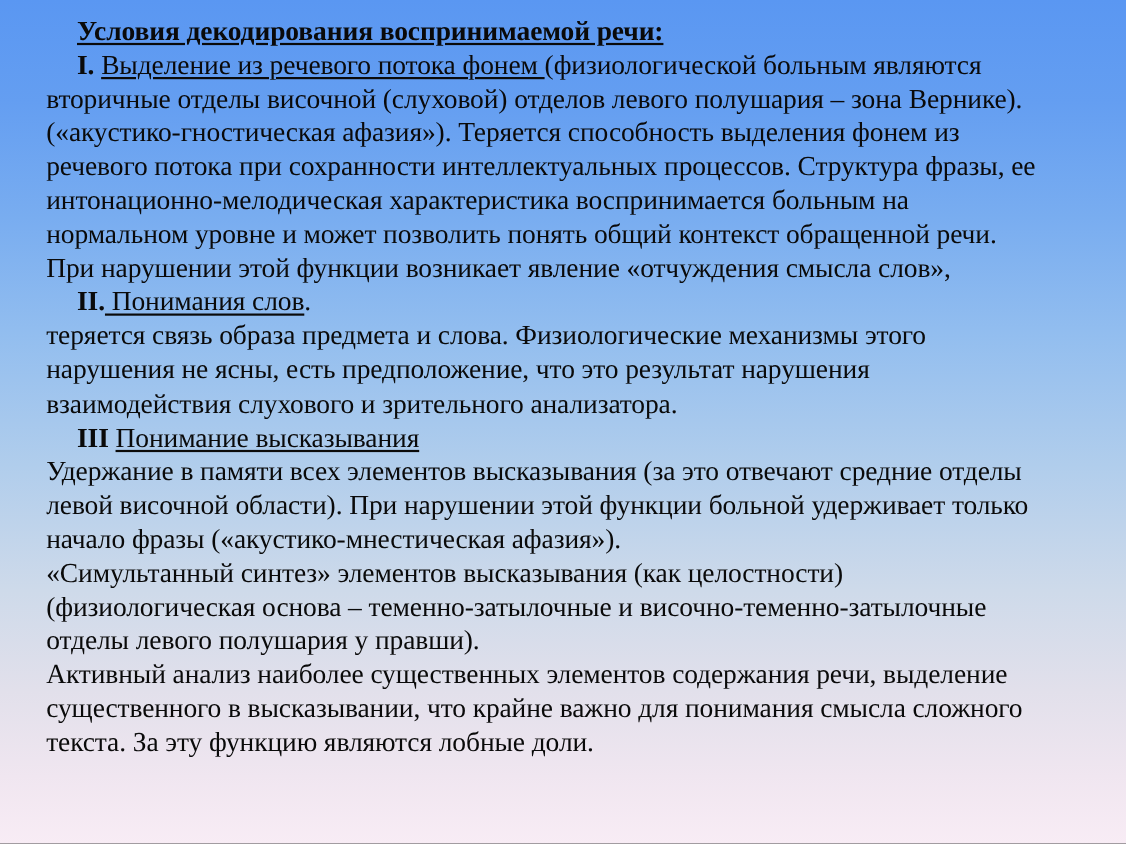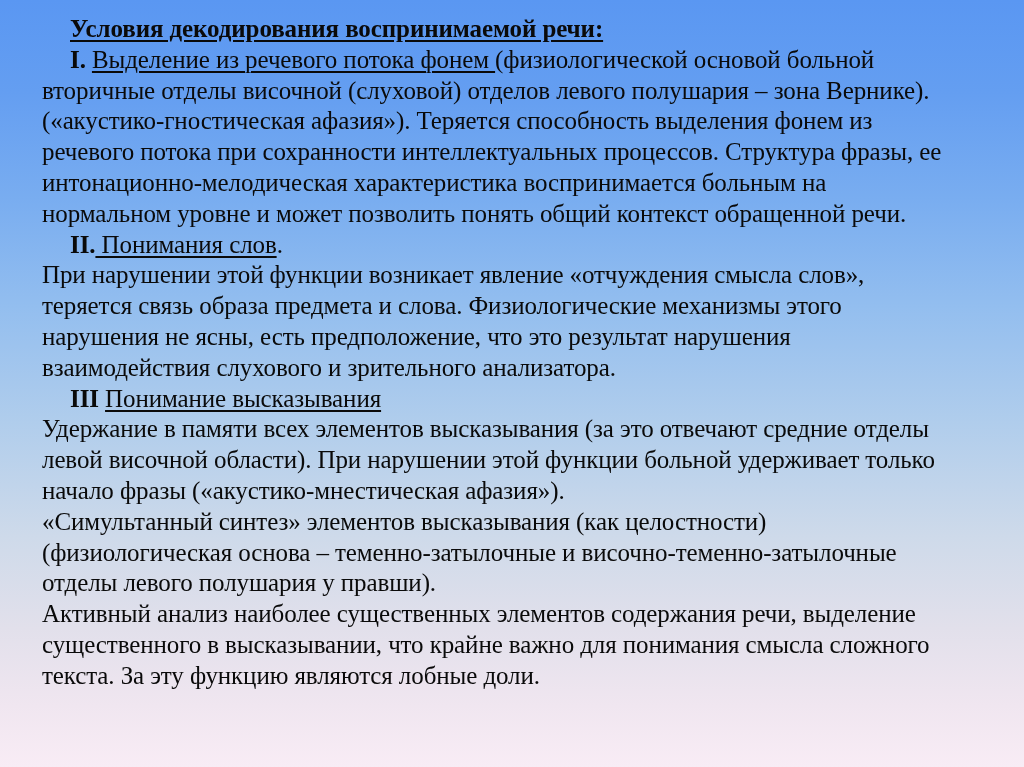--- a/index.html
+++ b/index.html
@@ -32,28 +32,28 @@
   .seg { text-decoration: none; }
   .seg.b { font-weight: bold; margin-left: 28px; }
   .seg.u { text-decoration: underline; text-underline-offset: 3px; text-decoration-thickness: 2px; }
 </style>
 </head>
 <body>
 
 <div class="slide" style="background: linear-gradient(rgb(90, 151, 242) 0%, rgb(100, 158, 241) 12%, rgb(121, 173, 240) 26%, rgb(147, 190, 239) 40%, rgb(176, 205, 236) 55%, rgb(206, 218, 234) 70%, rgb(226, 224, 235) 82%, rgb(240, 230, 240) 92%, rgb(248, 236, 245) 100%); color: rgb(10, 10, 10);">
   <div class="text-block">
       <div class="line"><span class="seg b u">Условия декодирования воспринимаемой речи:</span></div>
-      <div class="line"><span class="seg b">I. </span><span class="seg u">Выделение из речевого потока фонем </span><span class="seg">(физиологической основой больной</span></div>
+      <div class="line"><span class="seg b">I. </span><span class="seg u">Выделение из речевого потока фонем </span><span class="seg">(физиологической больным являются</span></div>
       <div class="line"><span class="seg">вторичные отделы височной (слуховой) отделов левого полушария – зона Вернике).</span></div>
       <div class="line"><span class="seg">(«акустико-гностическая афазия»). Теряется способность выделения фонем из</span></div>
       <div class="line"><span class="seg">речевого потока при сохранности интеллектуальных процессов. Структура фразы, ее</span></div>
       <div class="line"><span class="seg">интонационно-мелодическая характеристика воспринимается больным на</span></div>
       <div class="line"><span class="seg">нормальном уровне и может позволить понять общий контекст обращенной речи.</span></div>
+      <div class="line"><span class="seg">При нарушении этой функции возникает явление «отчуждения смысла слов»,</span></div>
       <div class="line"><span class="seg b">II.</span><span class="seg u"> Понимания слов</span><span class="seg">.</span></div>
-      <div class="line"><span class="seg">При нарушении этой функции возникает явление «отчуждения смысла слов»,</span></div>
       <div class="line"><span class="seg">теряется связь образа предмета и слова. Физиологические механизмы этого</span></div>
       <div class="line"><span class="seg">нарушения не ясны, есть предположение, что это результат нарушения</span></div>
       <div class="line"><span class="seg">взаимодействия слухового и зрительного анализатора.</span></div>
       <div class="line"><span class="seg b">III </span><span class="seg u">Понимание высказывания</span></div>
       <div class="line"><span class="seg">Удержание в памяти всех элементов высказывания (за это отвечают средние отделы</span></div>
       <div class="line"><span class="seg">левой височной области). При нарушении этой функции больной удерживает только</span></div>
       <div class="line"><span class="seg">начало фразы («акустико-мнестическая афазия»).</span></div>
       <div class="line"><span class="seg">«Симультанный синтез» элементов высказывания (как целостности)</span></div>
       <div class="line"><span class="seg">(физиологическая основа – теменно-затылочные и височно-теменно-затылочные</span></div>
       <div class="line"><span class="seg">отделы левого полушария у правши).</span></div>

